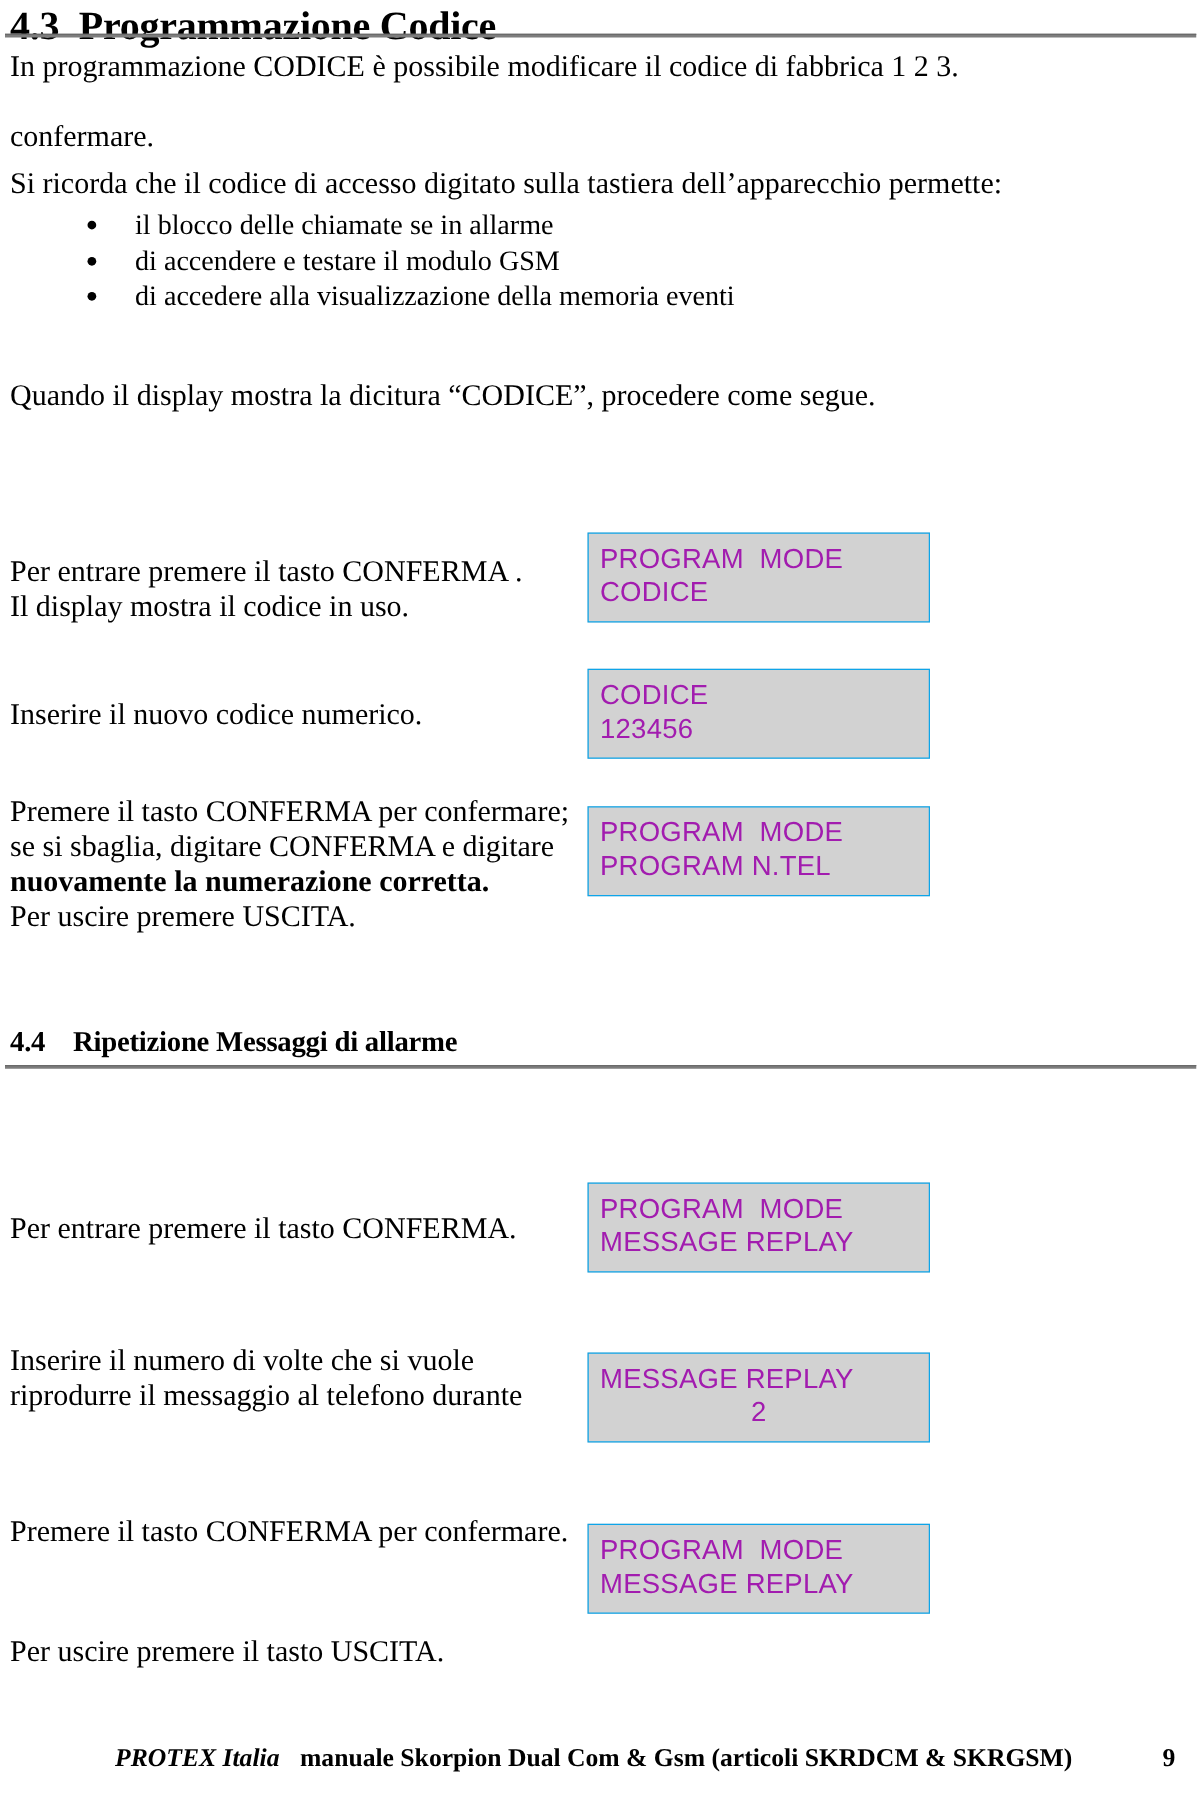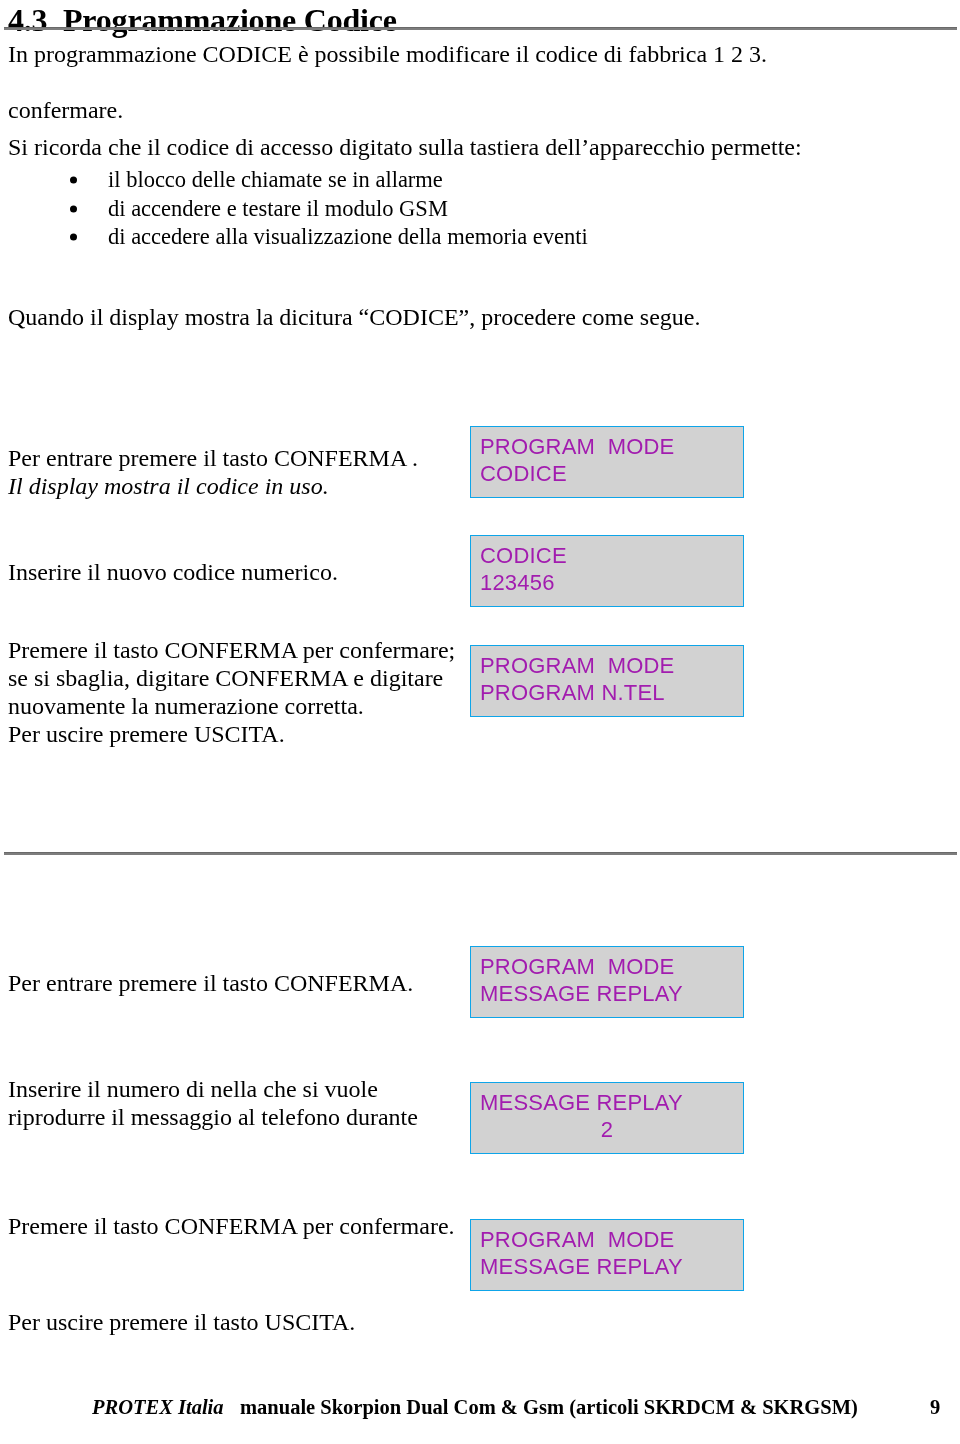--- a/index.html
+++ b/index.html
@@ -162,50 +162,53 @@
     </li>
     <li>
       <span class="dot"></span>
       <span>di accedere alla visualizzazione della memoria eventi</span>
     </li>
   </ul>
 
   <div class="para" style="top:303px; left:8px; width:700px;">Quando il display mostra la dicitura “CODICE”, procedere come segue.</div>
 
   <div class="para" style="top:444px; left:8px; width:440px;">Per entrare premere il tasto CONFERMA .</div>
-  <div class="para" style="top:472px; left:8px; width:440px;font-style:italic;">Il display mostra il codice in uso.</div>
+  <div class="para" style="top:472px; left:8px; width:440px;">Il display mostra il codice in uso.</div>
   <div class="lcd" style="top:426px; height:72px;">
     <span class="line">PROGRAM  MODE</span>
     <span class="line">CODICE</span>
   </div>
 
   <div class="para" style="top:558px; left:8px; width:440px;">Inserire il nuovo codice numerico.</div>
   <div class="lcd" style="top:535px; height:72px;">
     <span class="line">CODICE</span>
     <span class="line">123456</span>
   </div>
 
   <div class="para" style="top:636px; left:8px; width:452px;">Premere il tasto CONFERMA  per confermare;</div>
   <div class="para" style="top:664px; left:8px; width:452px;">se si sbaglia, digitare CONFERMA e digitare</div>
-  <div class="para" style="top:692px; left:8px; width:452px;">nuovamente la numerazione corretta.</div>
+  <div class="para" style="top:692px; left:8px; width:452px;font-weight:bold;">nuovamente la numerazione corretta.</div>
   <div class="para" style="top:720px; left:8px; width:452px;">Per uscire premere USCITA.</div>
   <div class="lcd" style="top:645px; height:72px;">
     <span class="line">PROGRAM  MODE</span>
     <span class="line">PROGRAM N.TEL</span>
   </div>
 
+  <div class="section-heading" style="top:821px; font-size:23px;">
+    <span class="num">4.4</span>&nbsp;&nbsp;&nbsp;&nbsp;<span class="ttl">Ripetizione Messaggi di allarme</span>
+  </div>
   <div class="heading-rule" style="top:852px;"></div>
 
   <div class="para" style="top:969px; left:8px; width:440px;">Per entrare premere il tasto CONFERMA.</div>
   <div class="lcd" style="top:946px; height:72px;">
     <span class="line">PROGRAM  MODE</span>
     <span class="line">MESSAGE REPLAY</span>
   </div>
 
-  <div class="para" style="top:1075px; left:8px; width:450px;">Inserire il numero di nella che si vuole</div>
+  <div class="para" style="top:1075px; left:8px; width:450px;">Inserire il numero di volte che si vuole</div>
   <div class="para" style="top:1103px; left:8px; width:450px;">riprodurre il messaggio al telefono durante</div>
   <div class="lcd" style="top:1082px; height:72px;">
     <span class="line">MESSAGE REPLAY</span>
     <span class="line center">2</span>
   </div>
 
   <div class="para" style="top:1212px; left:8px; width:450px;">Premere il tasto CONFERMA per confermare.</div>
   <div class="para" style="top:1308px; left:8px; width:450px;">Per uscire premere il tasto USCITA.</div>
   <div class="lcd" style="top:1219px; height:72px;">
     <span class="line">PROGRAM  MODE</span>

